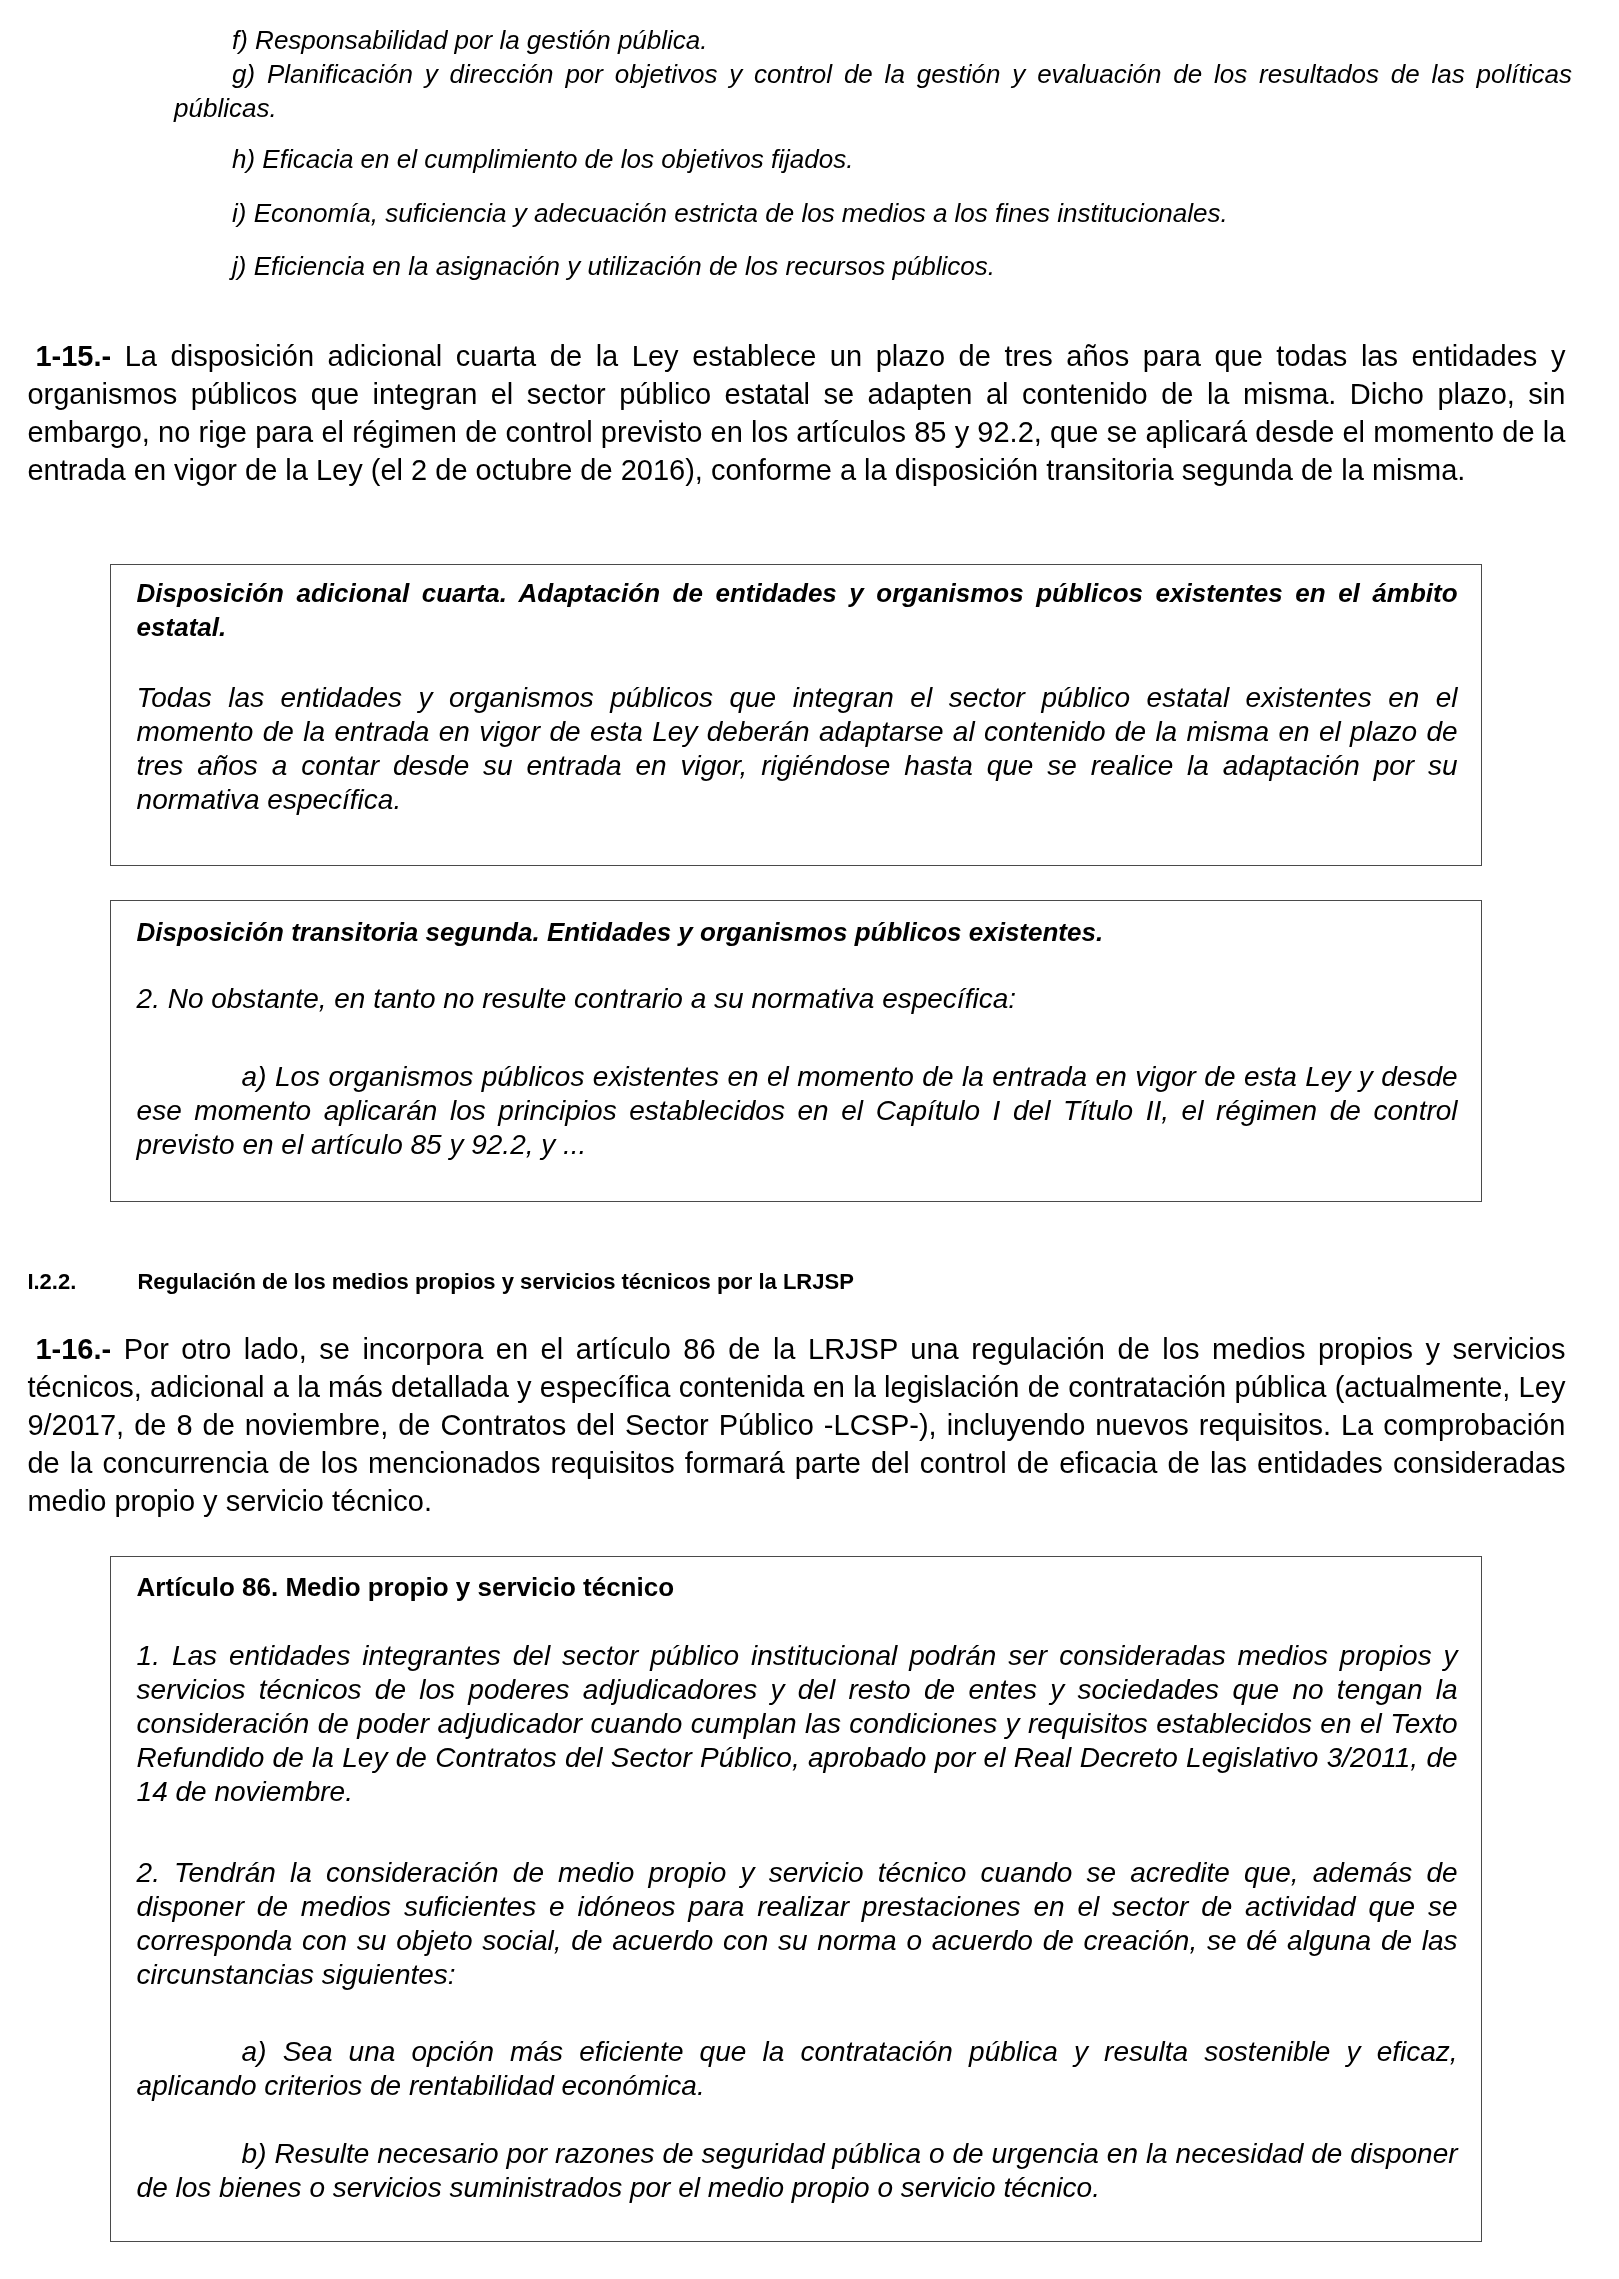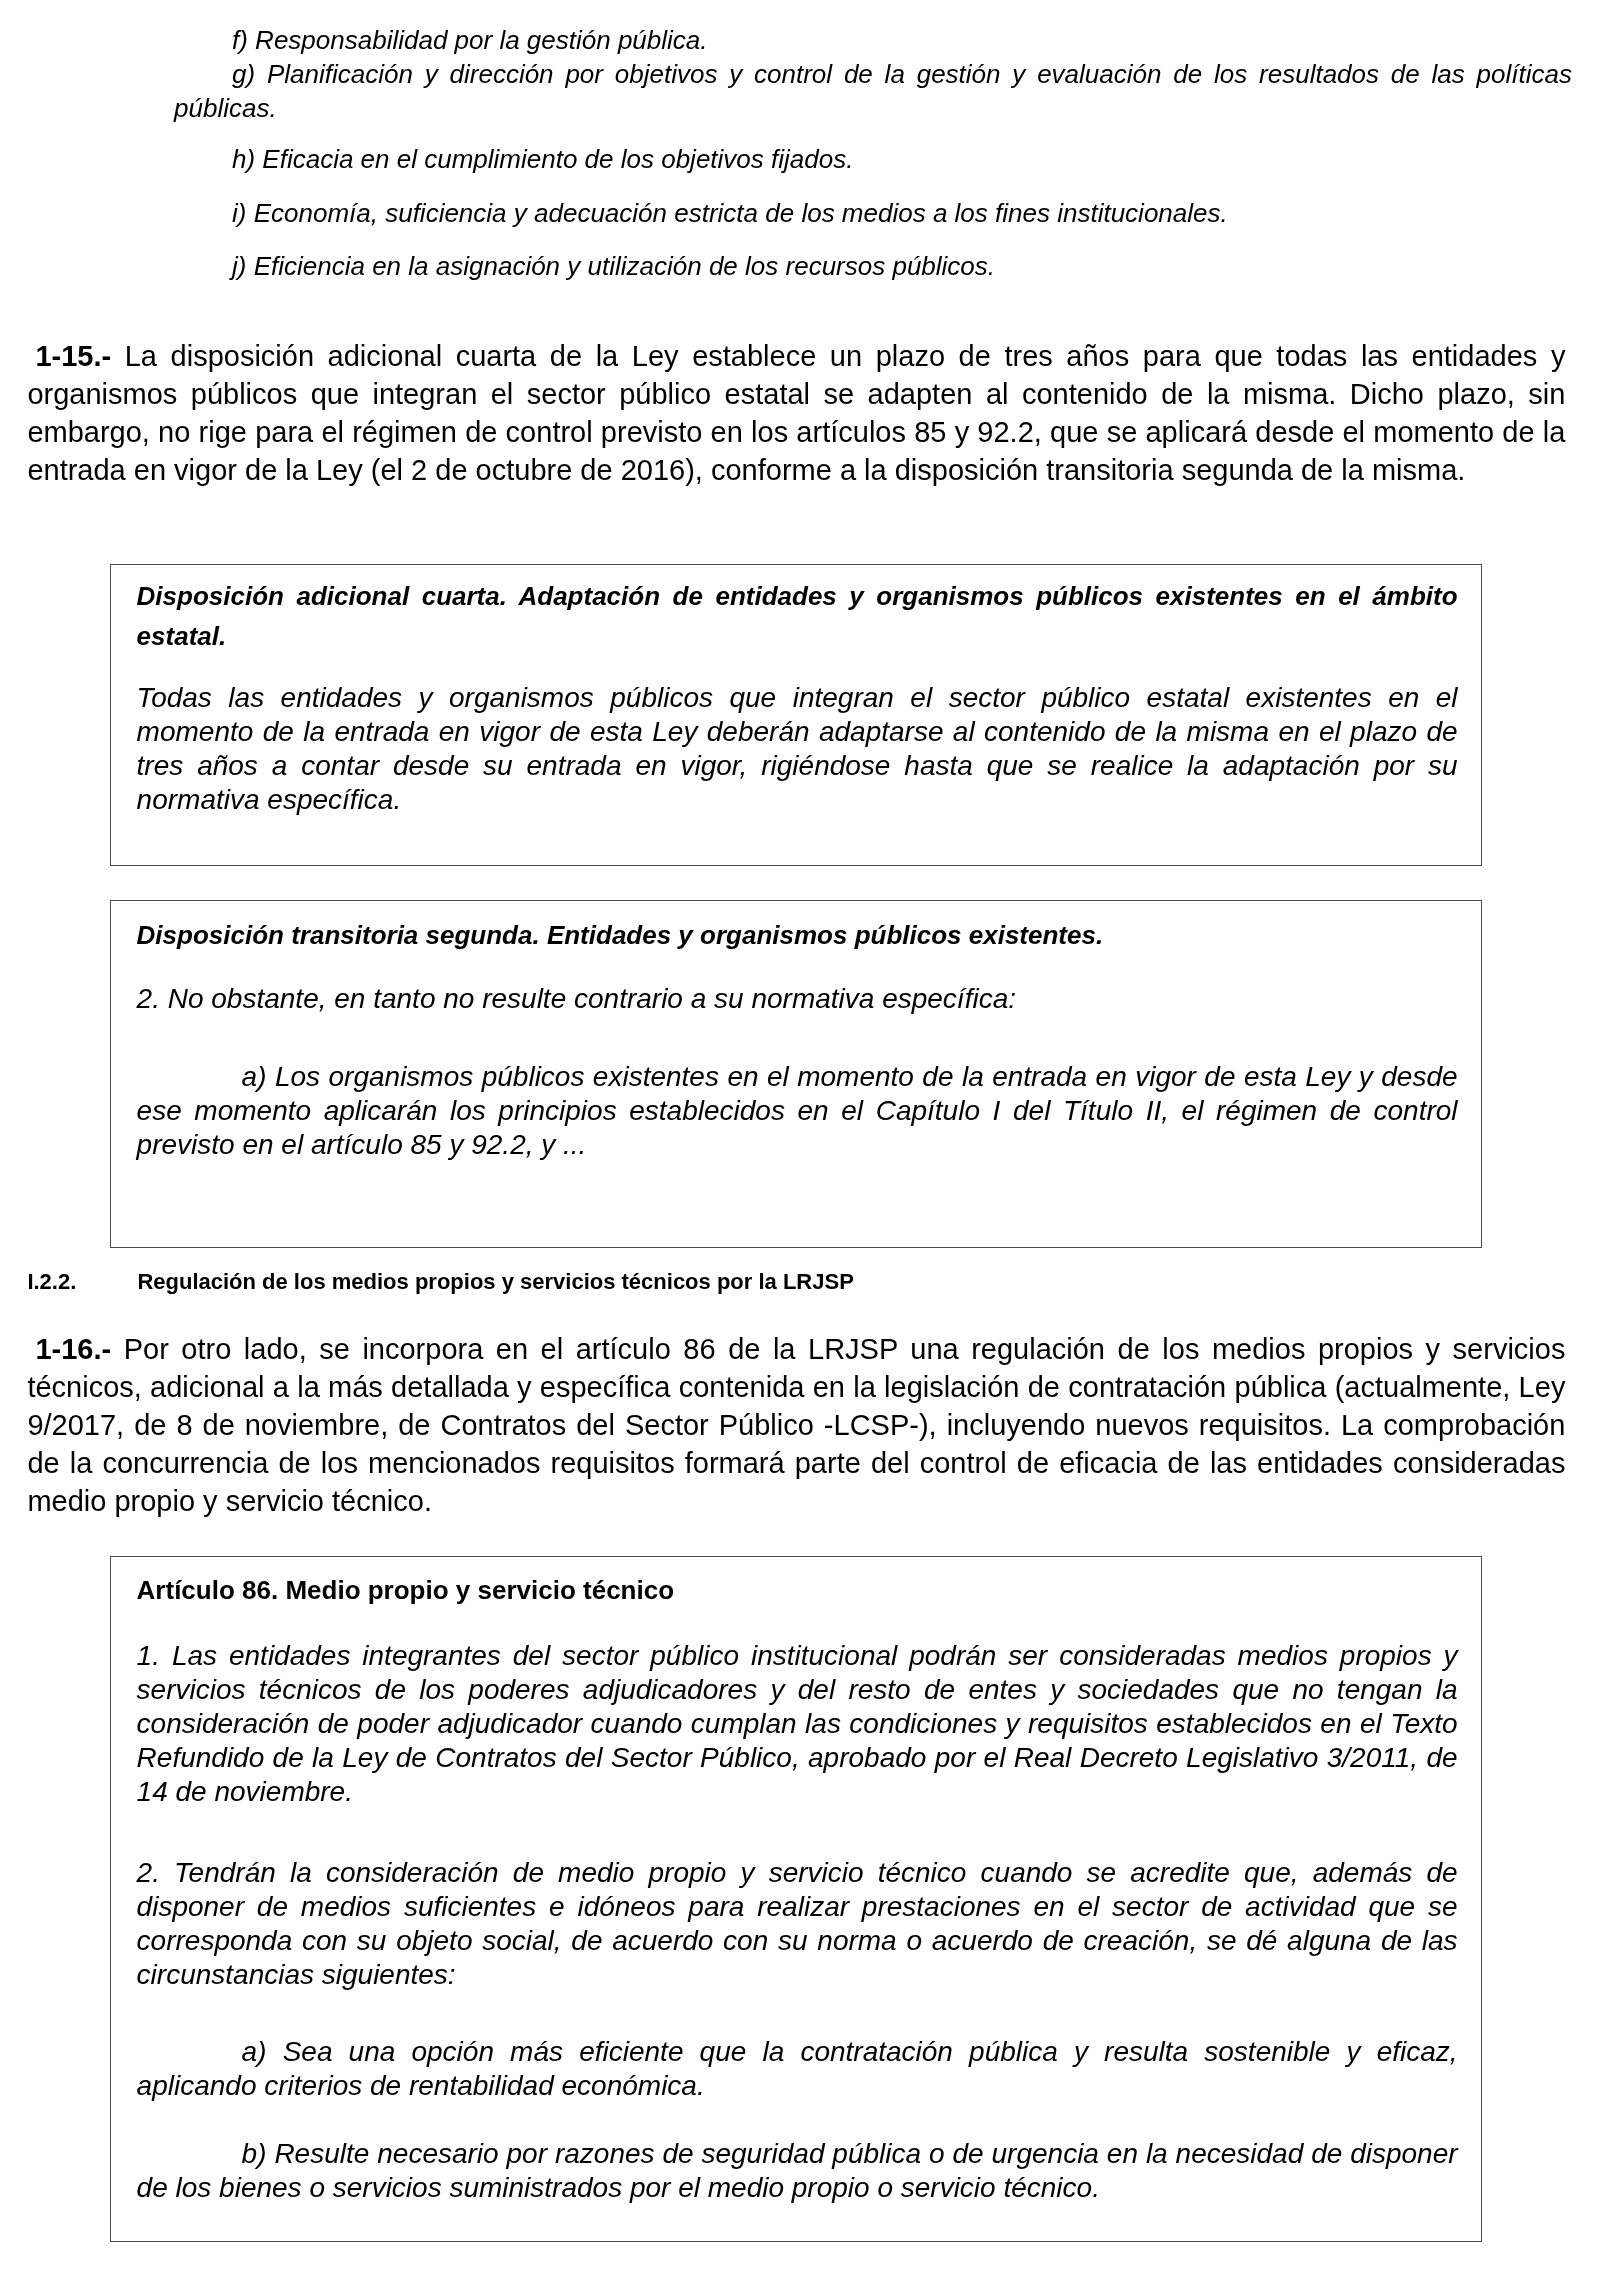--- a/index.html
+++ b/index.html
@@ -49,21 +49,21 @@
       width: 1372px;
       border: 1.8px solid #4a4a4a;
       box-sizing: border-box;
       background: #ffffff;
     }
     .qbox .qtitle {
       position: absolute;
       left: 25.6px;
       width: 1321px;
       font-size: 26px;
-      line-height: 40px;
+      line-height: 34px;
       font-weight: bold;
       font-style: italic;
       margin: 0;
       text-align: justify;
       text-align-last: left;
     }
     .qbox .qtitle.plain { font-style: normal; }
     .qbox .qtext {
       position: absolute;
       left: 25.6px;
@@ -103,21 +103,21 @@
 
 <p class="para" style="top:337px;">
   <span class="num">1-15.-</span><span> La disposición adicional cuarta de la Ley establece un plazo de tres años para que todas las entidades y organismos públicos que integran el sector público estatal se adapten al contenido de la misma. Dicho plazo, sin embargo, no rige para el régimen de control previsto en los artículos 85 y 92.2, que se aplicará desde el momento de la entrada en vigor de la Ley (el 2 de octubre de 2016), conforme a la disposición transitoria segunda de la misma.</span>
 </p>
 
 <div class="qbox" style="top:564px; height:302px;">
   <p class="qtitle" style="top:11px;">Disposición adicional cuarta. Adaptación de entidades y organismos públicos existentes en el ámbito estatal.</p>
   <p class="qtext" style="top:116px;">Todas las entidades y organismos públicos que integran el sector público estatal existentes en el momento de la entrada en vigor de esta Ley deberán adaptarse al contenido de la misma en el plazo de tres años a contar desde su entrada en vigor, rigiéndose hasta que se realice la adaptación por su normativa específica.</p>
 </div>
 
-<div class="qbox" style="top:900px; height:348px;">
+<div class="qbox" style="top:900px; height:302px;">
   <p class="qtitle" style="top:13.7px;">Disposición transitoria segunda. Entidades y organismos públicos existentes.</p>
   <p class="qtext" style="top:81px;">2. No obstante, en tanto no resulte contrario a su normativa específica:</p>
   <p class="qtext indent" style="top:159px;">a) Los organismos públicos existentes en el momento de la entrada en vigor de esta Ley y desde ese momento aplicarán los principios establecidos en el Capítulo I del Título II, el régimen de control previsto en el artículo 85 y 92.2, y ...</p>
 </div>
 
 <h2 class="section-heading">
   <span class="sec-num">I.2.2.</span><span>Regulación de los medios propios y servicios técnicos por la LRJSP</span>
 </h2>
 
 <p class="para" style="top:1330px;">

